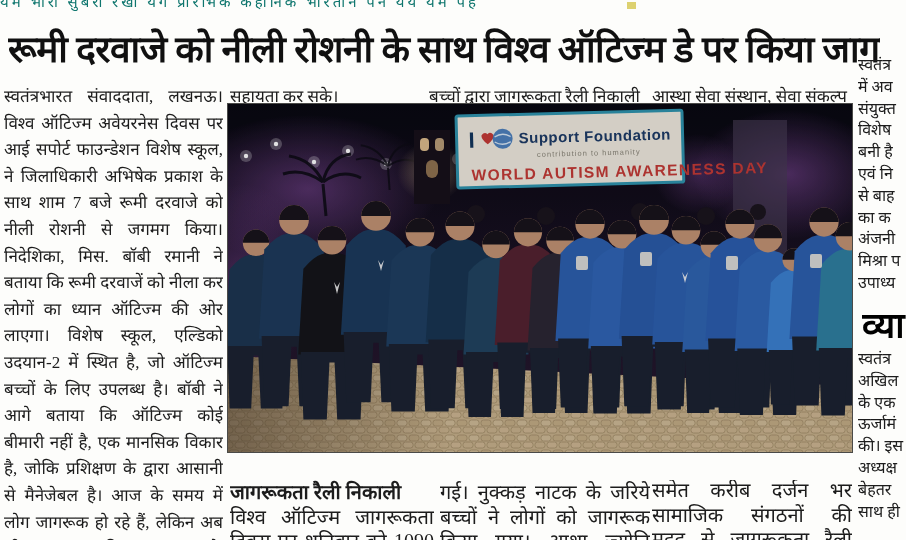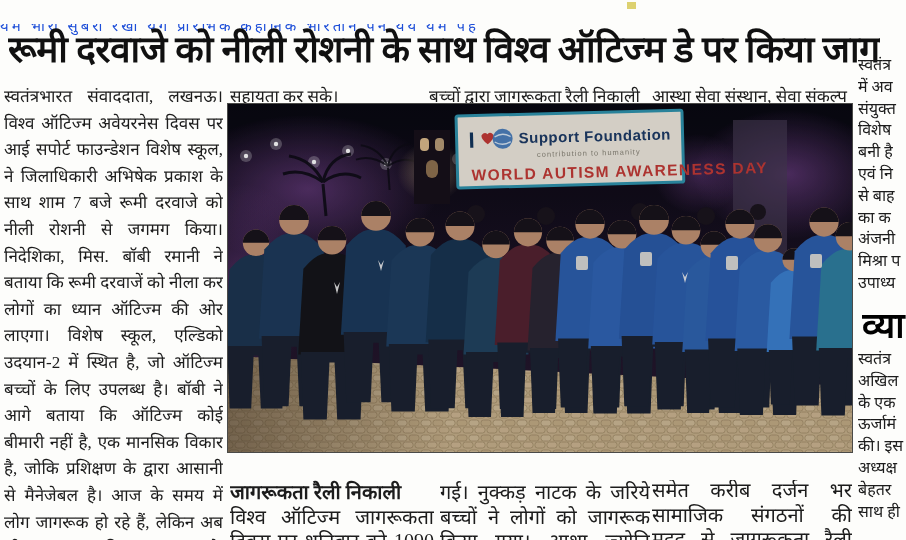--- a/index.html
+++ b/index.html
@@ -6,21 +6,21 @@
   body{
     width:906px;height:540px;overflow:hidden;position:relative;
     background:#fdfdfb;
     font-family:"Liberation Serif","DejaVu Serif",serif;
     color:#1c1c1c;
   }
   .abs{position:absolute;}
   
   .top-strip{
     left:0;top:0;width:906px;height:13px;overflow:hidden;
-    color:#1d4ed8;font-size:15px;white-space:nowrap;margin-top:24px;
+    color:#0f766e;font-size:15px;white-space:nowrap;
   }
   .top-strip .inner{position:relative;top:-9px;display:block;letter-spacing:3px;}
   .top-mark{left:627px;top:2px;width:9px;height:7px;background:#d5c54e;opacity:.8;}
   
   .headline{
     left:8px;top:22px;width:872px;height:52px;
     font-size:37px;font-weight:700;color:#101010;
     white-space:nowrap;letter-spacing:-0.5px;overflow:hidden;
   }
   

